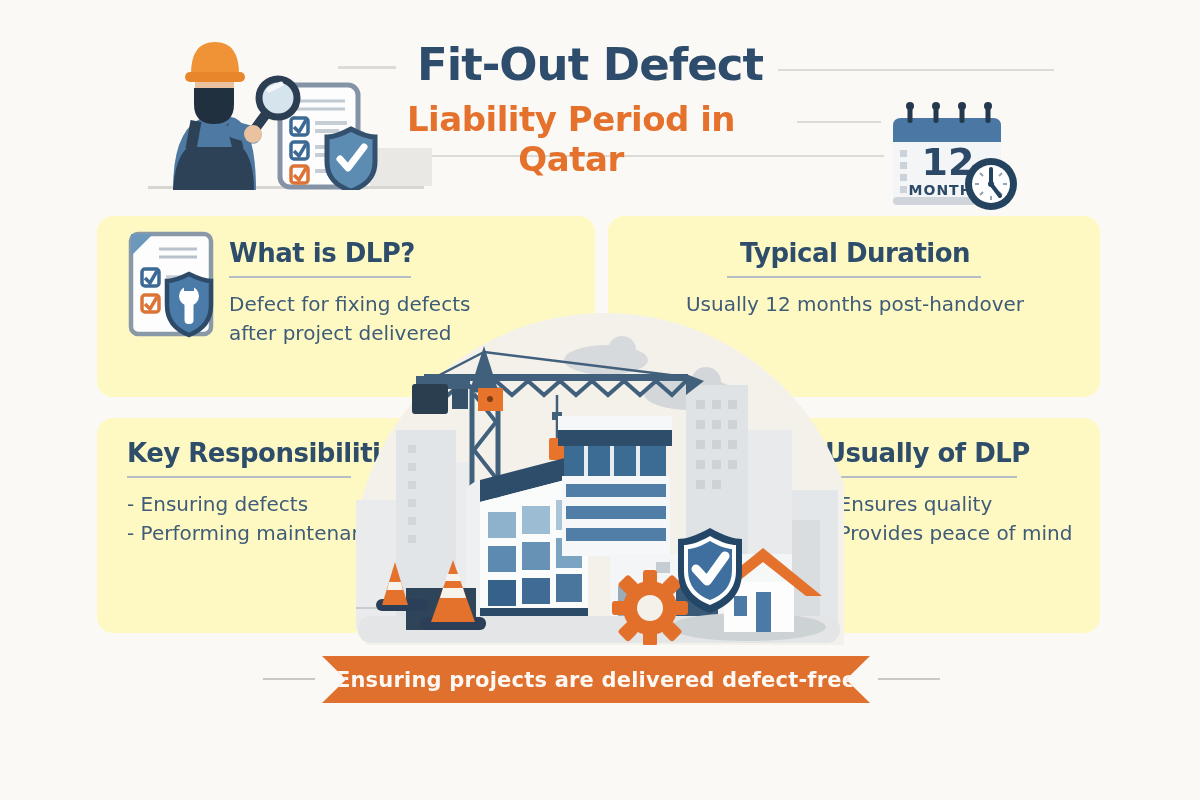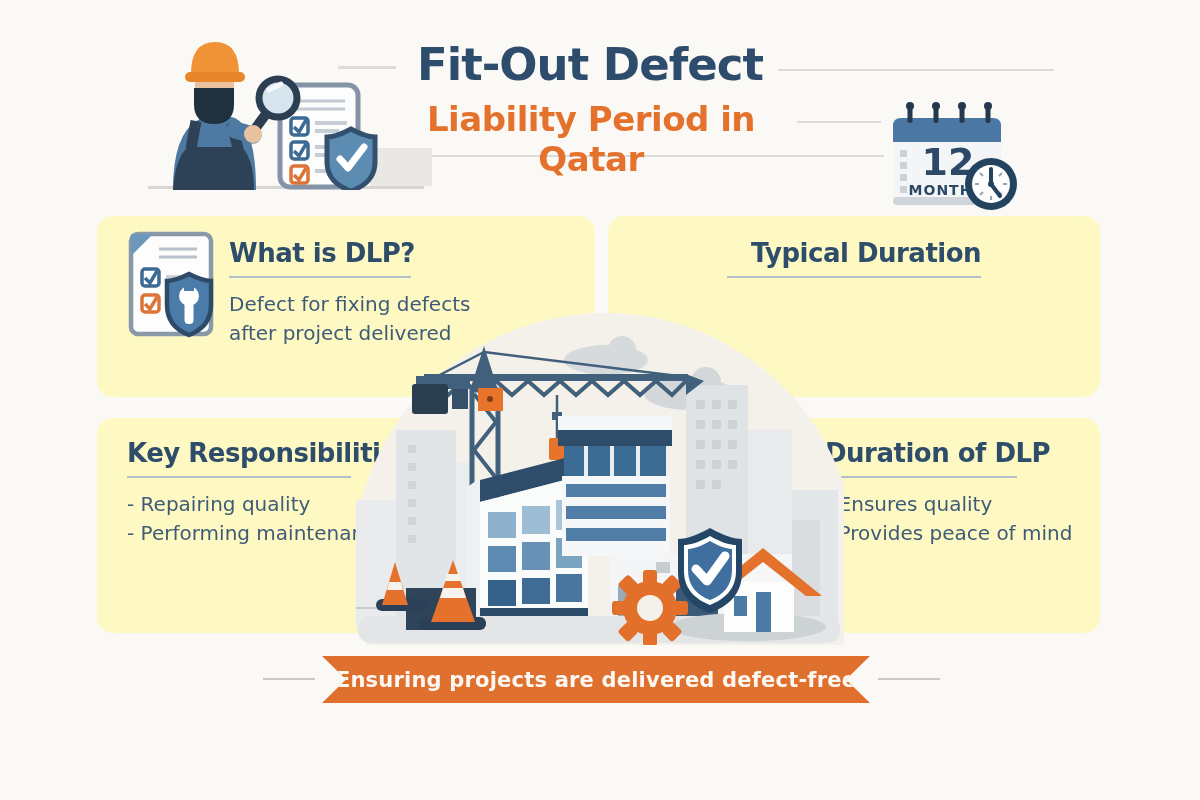--- a/index.html
+++ b/index.html
@@ -10,21 +10,21 @@
   }
   .stage{position:relative;width:1200px;height:714px;background:#fbf9f5;}
   .abs{position:absolute;}
 
   
   .title1{
     left:400px;top:38px;width:380px;text-align:center;
     font-size:45px;font-weight:bold;color:#2e4d6d;letter-spacing:-1px;
   }
   .title2{
-    left:384px;top:99px;width:414px;text-align:center;
+    left:364px;top:99px;width:414px;text-align:center;
     font-size:34px;font-weight:bold;color:#e4712c;letter-spacing:-0.5px;
   }
   .hline{background:#dcdbd6;height:2px;}
   .dash-left{left:338px;top:66px;width:58px;height:3px;}
   .dash-right{left:778px;top:69px;width:276px;}
   .dash-right2{left:797px;top:121px;width:84px;}
   .underline-long{left:410px;top:155px;width:474px;}
   .worker-baseline{left:148px;top:186px;width:276px;height:3px;background:#d7d6d2;}
 
   
@@ -36,21 +36,21 @@
   .p3{left:97px;top:418px;width:498px;height:215px;}
   .p4{left:608px;top:418px;width:492px;height:215px;}
   .panel-heading{
     font-size:26px;font-weight:bold;color:#2e4d6b;letter-spacing:-0.5px;
     white-space:nowrap;
   }
   .panel-underline{position:absolute;height:2px;background:#b6bfc9;}
   .panel-body{
     font-size:20px;color:#3e5c78;line-height:29px;white-space:nowrap;
   }
-  .center{text-align:center;width:100%;left:12px;}
+  .center{text-align:center;width:100%;left:1px;}
 
   
   .banner{
     left:322px;top:656px;width:548px;height:47px;
     background:#e0702e;
     clip-path:polygon(0 0,100% 0,calc(100% - 24px) 50%,100% 100%,0 100%,24px 50%);
     display:flex;align-items:center;justify-content:center;
   }
   .banner-text{
     color:#fdf8f3;font-size:21px;font-weight:bold;letter-spacing:0.2px;
@@ -187,33 +187,34 @@
     <div class="panel-underline" style="left:132px;top:60px;width:182px;"></div>
     <div class="abs panel-body" style="left:132px;top:74px;">
       <div>Defect for fixing defects</div>
       <div>after project delivered</div>
     </div>
   </div>
 
   <div class="abs panel p2">
     <div class="abs panel-heading center" style="top:22px;">Typical Duration</div>
     <div class="panel-underline" style="left:119px;top:60px;width:254px;"></div>
+    <div class="abs panel-body center" style="top:74px;">Usually 12 months post-handover</div>
   </div>
 
   <div class="abs panel p3">
     <div class="abs panel-heading" style="left:30px;top:20px;">Key Responsibilities</div>
     <div class="panel-underline" style="left:30px;top:58px;width:224px;"></div>
     <div class="abs panel-body" style="left:30px;top:72px;">
-      <div>- Repairing quality</div>
+      <div>- Ensuring defects</div>
       <div>- Performing maintenance</div>
     </div>
   </div>
 
   <div class="abs panel p4">
-    <div class="abs panel-heading" style="left:217px;top:20px;">Duration of DLP</div>
+    <div class="abs panel-heading" style="left:217px;top:20px;">Usually of DLP</div>
     <div class="panel-underline" style="left:217px;top:58px;width:192px;"></div>
     <div class="abs panel-body" style="left:217px;top:72px;">
       <div>- Ensures quality</div>
       <div>- Provides peace of mind</div>
     </div>
   </div>
 
   <svg class="abs" style="left:356px;top:300px;" width="488" height="345" viewBox="0 0 488 345">
 
     <circle cx="249" cy="265" r="252" fill="#f4f1ea"></circle>

